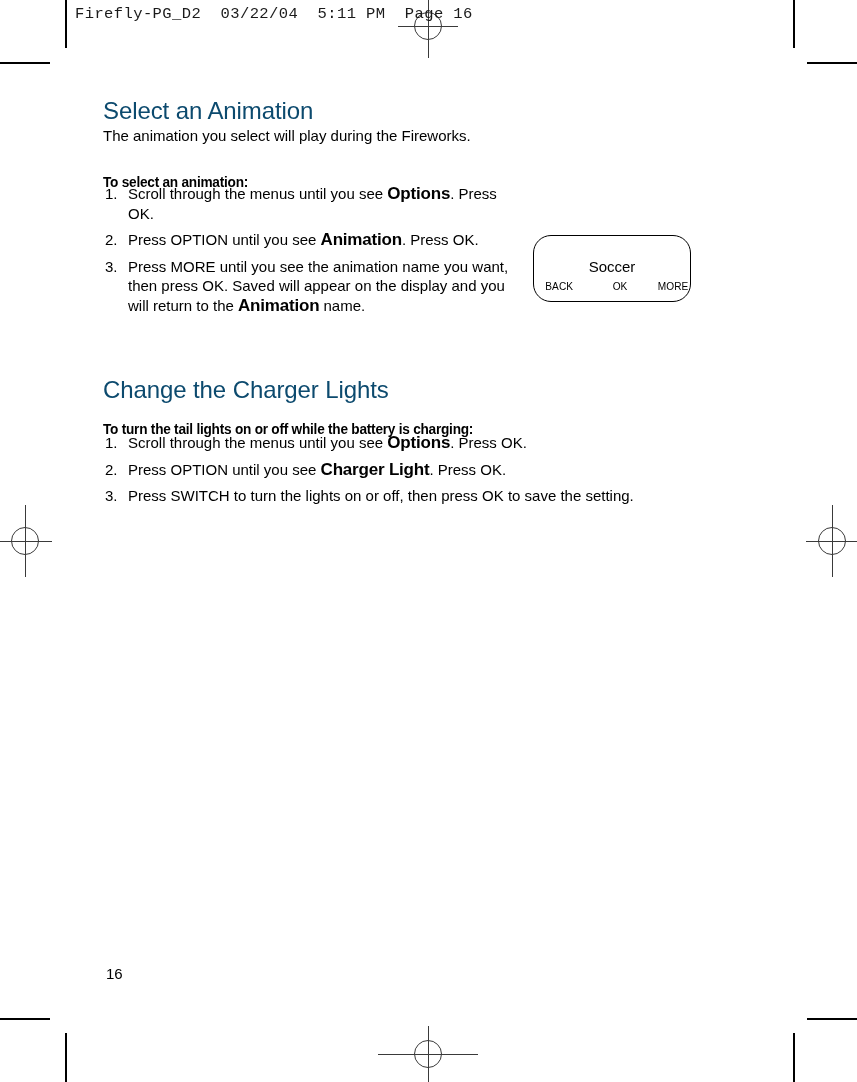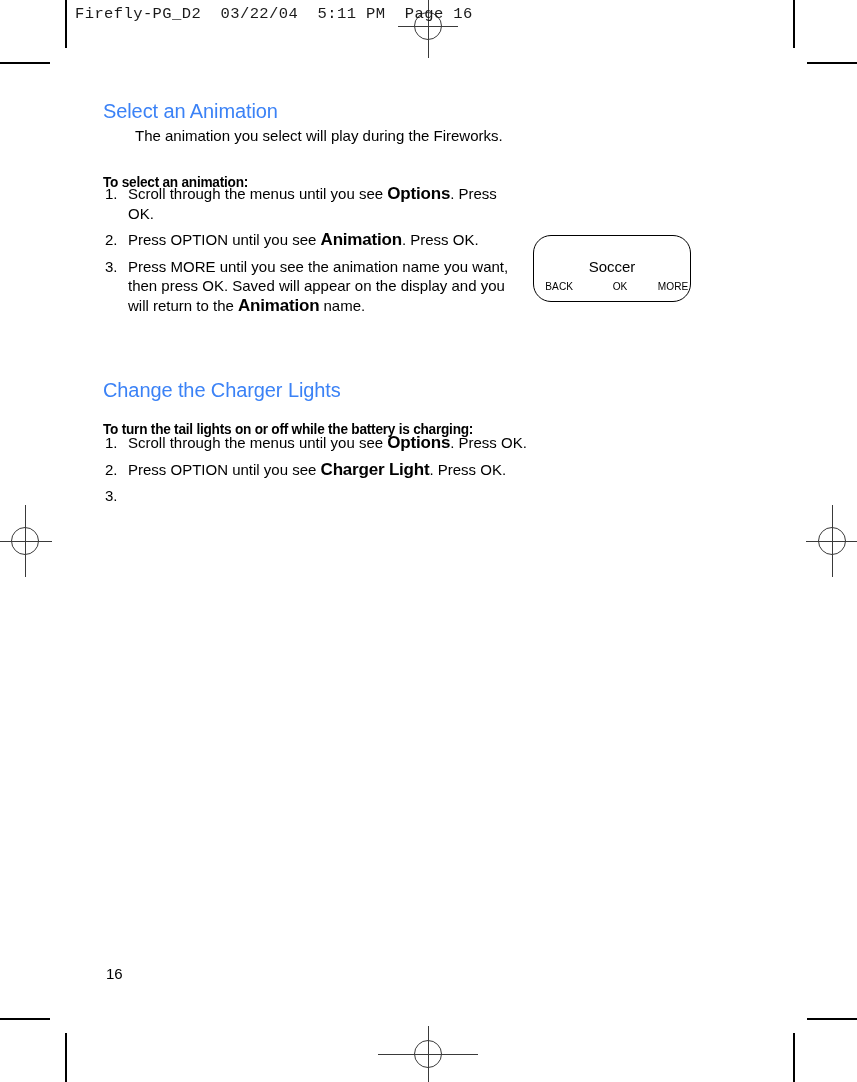--- a/index.html
+++ b/index.html
@@ -44,37 +44,37 @@
     color: #1a1a1a;
     white-space: pre;
   }
 
   
   .content { position: absolute; left: 103px; top: 0; width: 620px; }
 
   h1.section-title {
     font-family: "Liberation Sans", sans-serif;
     font-weight: 300;
-    font-size: 20px;
+    font-size: 24px;
     line-height: 28px;
     letter-spacing: -0.1px;
     margin: 0;
-    color: #3b82f6;
+    color: #0c4a6e;
   }
   .section-one-title { position: absolute; top: 97px; left: 0; }
   .section-two-title { position: absolute; top: 376px; left: 0; }
 
   .subtitle {
     position: absolute;
     font-size: 15px;
     line-height: 19px;
     margin: 0;
     color: #000;
   }
-  .section-one-sub { top: 126px; left: 0; margin-left: 32px; }
+  .section-one-sub { top: 126px; left: 0; }
 
   .lead-bold {
     position: absolute;
     font-weight: bold;
     font-size: 14.5px;
     line-height: 18px;
     letter-spacing: -0.25px;
     transform: scaleX(0.94);
     transform-origin: left center;
     color: #000;
@@ -221,21 +221,21 @@
   <p class="lead-bold section-two-lead">To turn the tail lights on or off while the battery is charging:</p>
 
   <ol class="steps steps-two">
     <li>
       <span class="num">1.</span><span>Scroll through the menus until you see </span><b>Options</b><span>. Press OK.</span>
     </li>
     <li>
       <span class="num">2.</span><span>Press OPTION until you see </span><b>Charger Light</b><span>. Press OK.</span>
     </li>
     <li>
-      <span class="num">3.</span><b></b><span></span>
+      <span class="num">3.</span><span>Press SWITCH to turn the lights on or off, then press OK to save the setting.</span><b></b><span></span>
     </li>
   </ol>
 
 </div>
 
 <div class="lcd">
   <div class="lcd-main">Soccer</div>
   <div class="lcd-softkeys">
     <span class="sk-back">BACK</span>
     <span class="sk-ok">OK</span>

